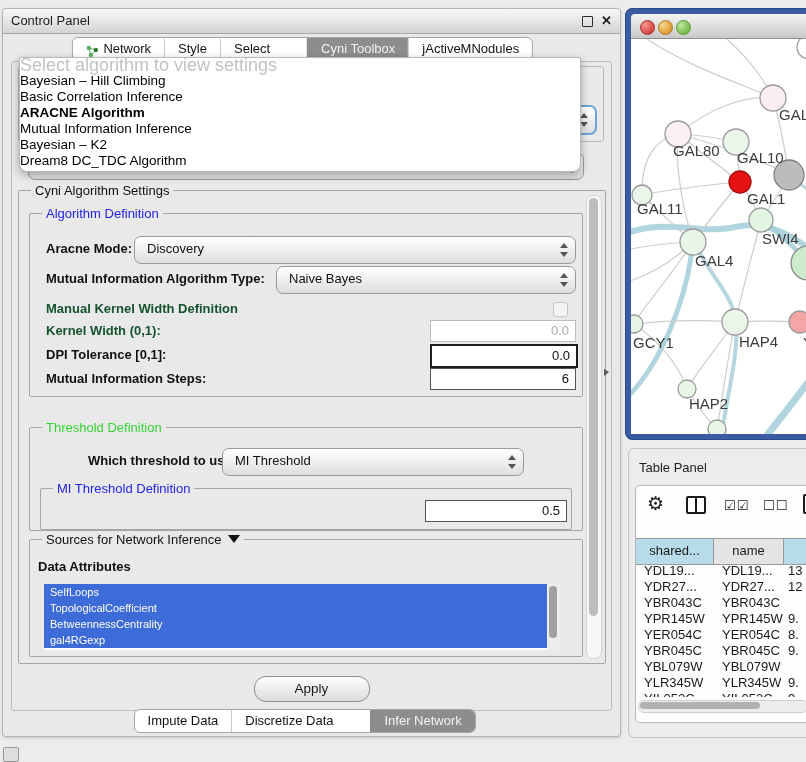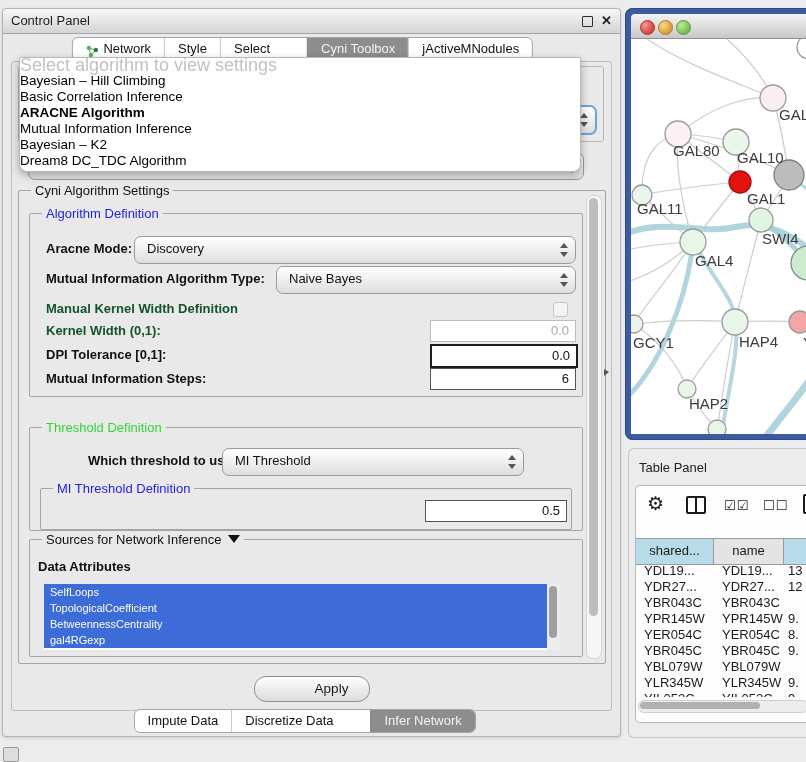--- a/index.html
+++ b/index.html
@@ -72,21 +72,21 @@
   #thr-group{top:236px;left:10px;width:552px;height:102px;}
   #mi-group{top:60px;left:10px;width:530px;height:40px;}
   #sources-group{top:348px;left:10px;width:552px;height:116px;}
   .legend.plain{color:#111;}
   #attr-list{top:44px;left:14px;width:516px;height:66px;background:#fff;overflow:hidden;}
   .attr-item{height:16px;line-height:16px;background:#3d6bd8;color:#fff;font-size:11px;padding-left:6px;}
   .list-scroll{position:absolute;right:0;top:0;width:13px;height:66px;background:#ededed;}
   .list-scroll .thumb{position:absolute;left:2px;top:2px;width:8px;height:52px;background:#a0a0a0;border-radius:4px;}
 
   .apply-btn{top:614px;left:50%;transform:translateX(-50%);width:74px;height:24px;border:1px solid #8f8f8f;
-    border-radius:12px;background:linear-gradient(#fefefe,#dcdcdc);font-size:13.5px;text-align:center;line-height:24px;padding-left:40px;}
+    border-radius:12px;background:linear-gradient(#fefefe,#dcdcdc);font-size:13.5px;line-height:24px;padding-left:40px;}
 
   
   #algo-popup{left:16px;top:48px;width:560px;height:113px;background:#fff;border:1px solid #b8b8b8;
     border-radius:2px 2px 8px 8px;box-shadow:0 3px 8px rgba(0,0,0,.3);z-index:40;}
   .algo-hint{height:15px;line-height:15px;text-align:left;color:#c2c2c2;font-size:18px;}
   .algo-item{height:16px;line-height:16px;font-size:13.5px;color:#000000;white-space:nowrap;}
   .algo-item.bold{font-weight:bold;}
 
   
   .dock-icon{left:3px;top:747px;width:14px;height:13px;border:1px solid #999;background:#dedede;border-radius:2px;}

